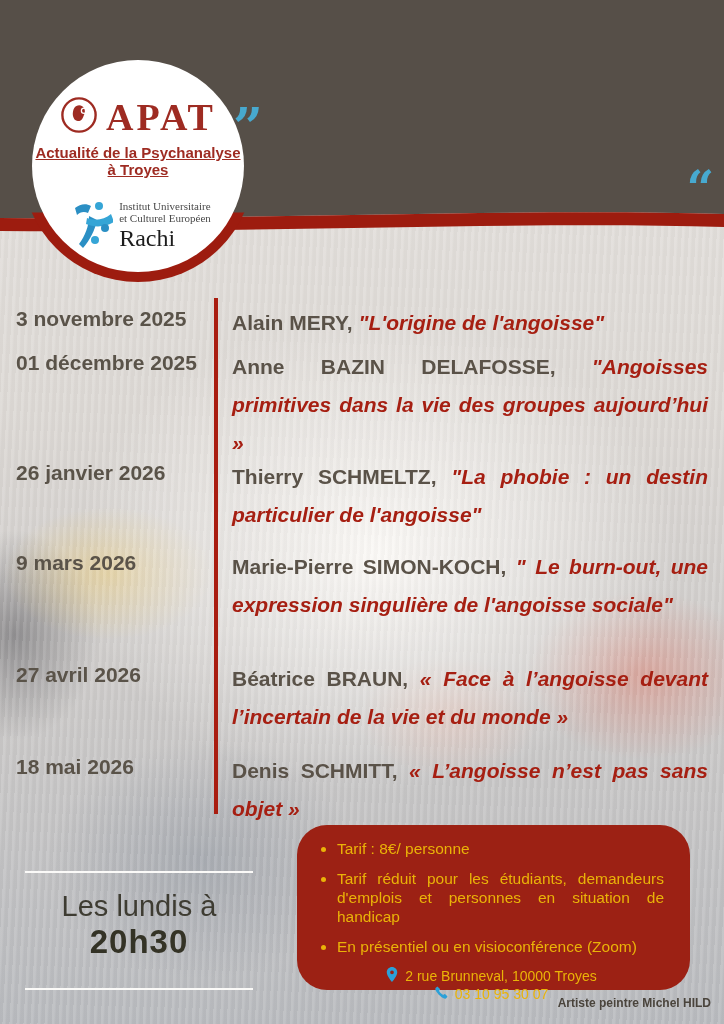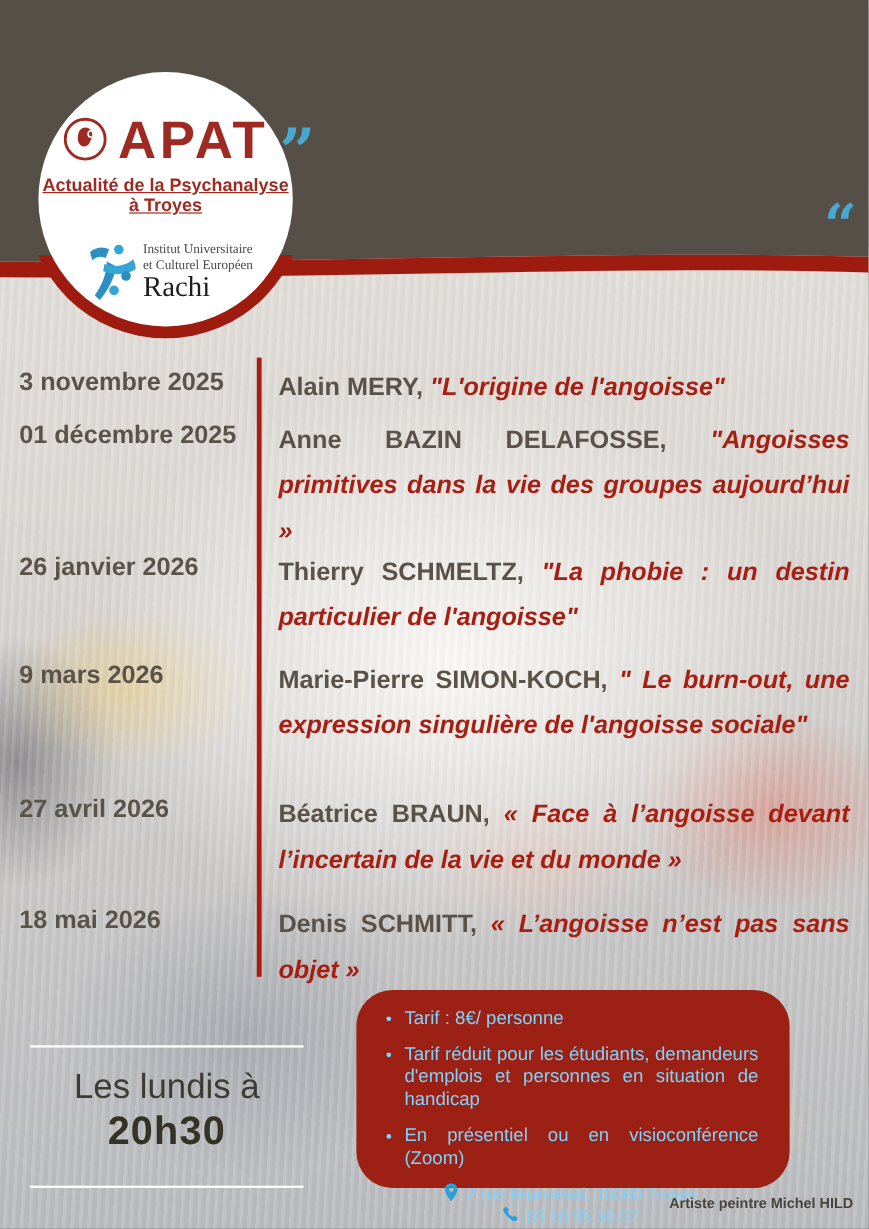--- a/index.html
+++ b/index.html
@@ -31,43 +31,43 @@
     font-size:16px;letter-spacing:0.6px;font-weight:500;}
   .quote{position:absolute;color:#47a9cf;font-weight:800;font-family:"DejaVu Serif",serif;z-index:3;}
   .quote-open{top:96px;left:233px;font-size:52px;}
   .quote-close{top:160px;right:10px;font-size:48px;}
   
   .red-ring{position:absolute;left:22px;top:50px;width:232px;height:232px;border-radius:50%;
     background:#9d1c0f;clip-path:inset(70% 0 0 0);z-index:2;}
   .logo-circle{position:absolute;left:32px;top:60px;width:212px;height:212px;border-radius:50%;
     background:#ffffff;z-index:3;text-align:center;}
   .apat-row{display:flex;align-items:center;justify-content:center;gap:8px;margin-top:36px;color:#9e2b22;}
-  .apat-acronym{font-family:Liberation Sans, sans-serif;font-size:44px;font-weight:700;
+  .apat-acronym{font-family:Liberation Serif, serif;font-size:38px;font-weight:700;
     letter-spacing:3px;line-height:1;}
   .apat-tagline{margin-top:6px;color:#9e2b22;font-size:15px;font-weight:600;text-decoration:underline;}
   .rachi-row{display:flex;align-items:center;justify-content:center;gap:6px;margin-top:16px;}
   .rachi-text{text-align:left;font-family:"Liberation Serif","DejaVu Serif",serif;color:#4a4a4a;}
   .rachi-small{display:block;font-size:11px;line-height:12.5px;}
   .rachi-name{display:block;font-size:24px;line-height:26px;color:#1d1d1d;}
   
   .schedule-vline{position:absolute;left:214px;top:298px;width:4px;height:516px;background:#a91d10;z-index:1;}
   .sched-row{position:absolute;left:0;width:724px;display:grid;grid-template-columns:214px 1fr;z-index:1;}
   .sched-date{padding-left:16px;padding-top:3px;color:#5a5349;font-size:21px;font-weight:700;}
   .talk{margin:0;padding:0 16px 0 18px;text-align:justify;font-size:21px;line-height:38px;font-weight:700;}
   .speaker{color:#5a5248;}
   .talk-title{color:#a61f12;font-style:italic;}
   
   .time-block{position:absolute;left:25px;top:871px;width:228px;text-align:center;z-index:1;}
   .time-rule{height:2px;background:#fbfaf8;border:none;margin:0;}
   .time-rule-bottom{position:absolute;left:0;top:117px;width:228px;}
   .time-line1{margin-top:17px;font-size:29px;color:#3e3c32;font-weight:400;}
   .time-line2{font-size:33px;color:#343326;font-weight:800;letter-spacing:1px;}
   
-  .info-box{position:absolute;left:297px;top:825px;width:361px;height:165px;background:#9c2114;
-    border-radius:30px;color:#7dd3fc;box-sizing:border-box;padding:14px 26px 10px 22px;z-index:1;}
+  .info-box{position:absolute;left:297px;top:825px;width:393px;height:165px;background:#9c2114;
+    border-radius:30px;color:#eab308;box-sizing:border-box;padding:14px 26px 10px 22px;z-index:1;}
   .info-box ul{margin:0;padding:0 0 0 18px;list-style:disc outside;}
   .info-box li{font-size:15.5px;line-height:19px;margin-bottom:11px;text-align:justify;}
   .contact{margin-top:2px;text-align:center;font-size:14px;line-height:17px;}
   .contact-row{display:flex;align-items:center;justify-content:center;gap:7px;}
   .contact-row svg{flex:0 0 auto;}
   .credit{position:absolute;right:13px;top:996px;font-size:12px;font-weight:700;color:#4a443c;z-index:1;}
   .icon-blue{color:#2ba0d8;}
 </style>
 </head>
 <body>

